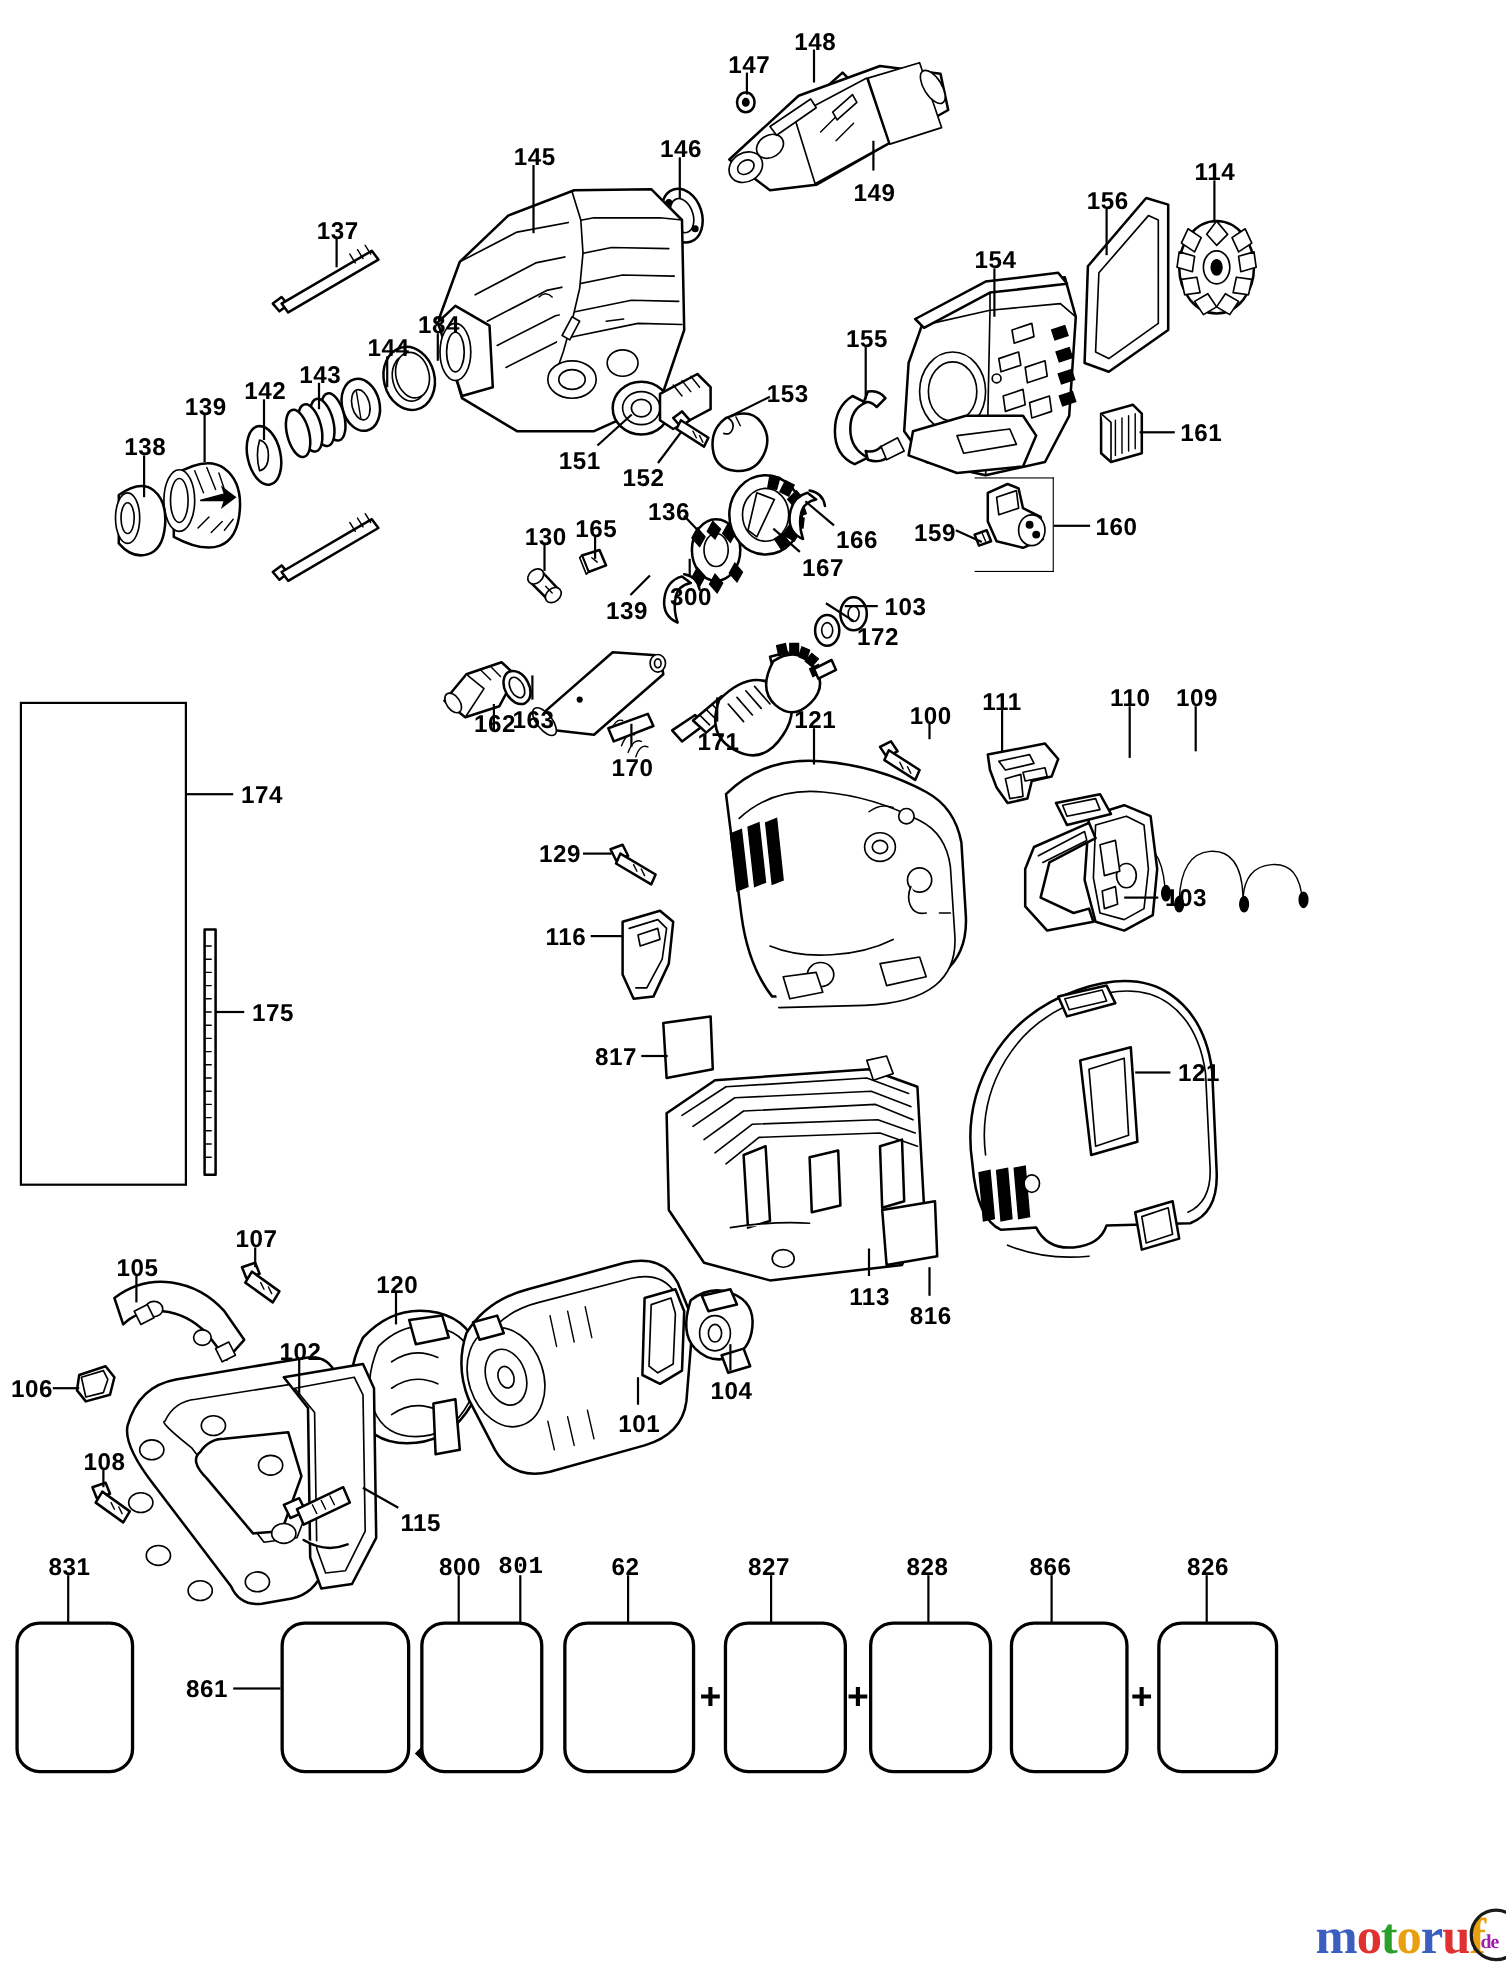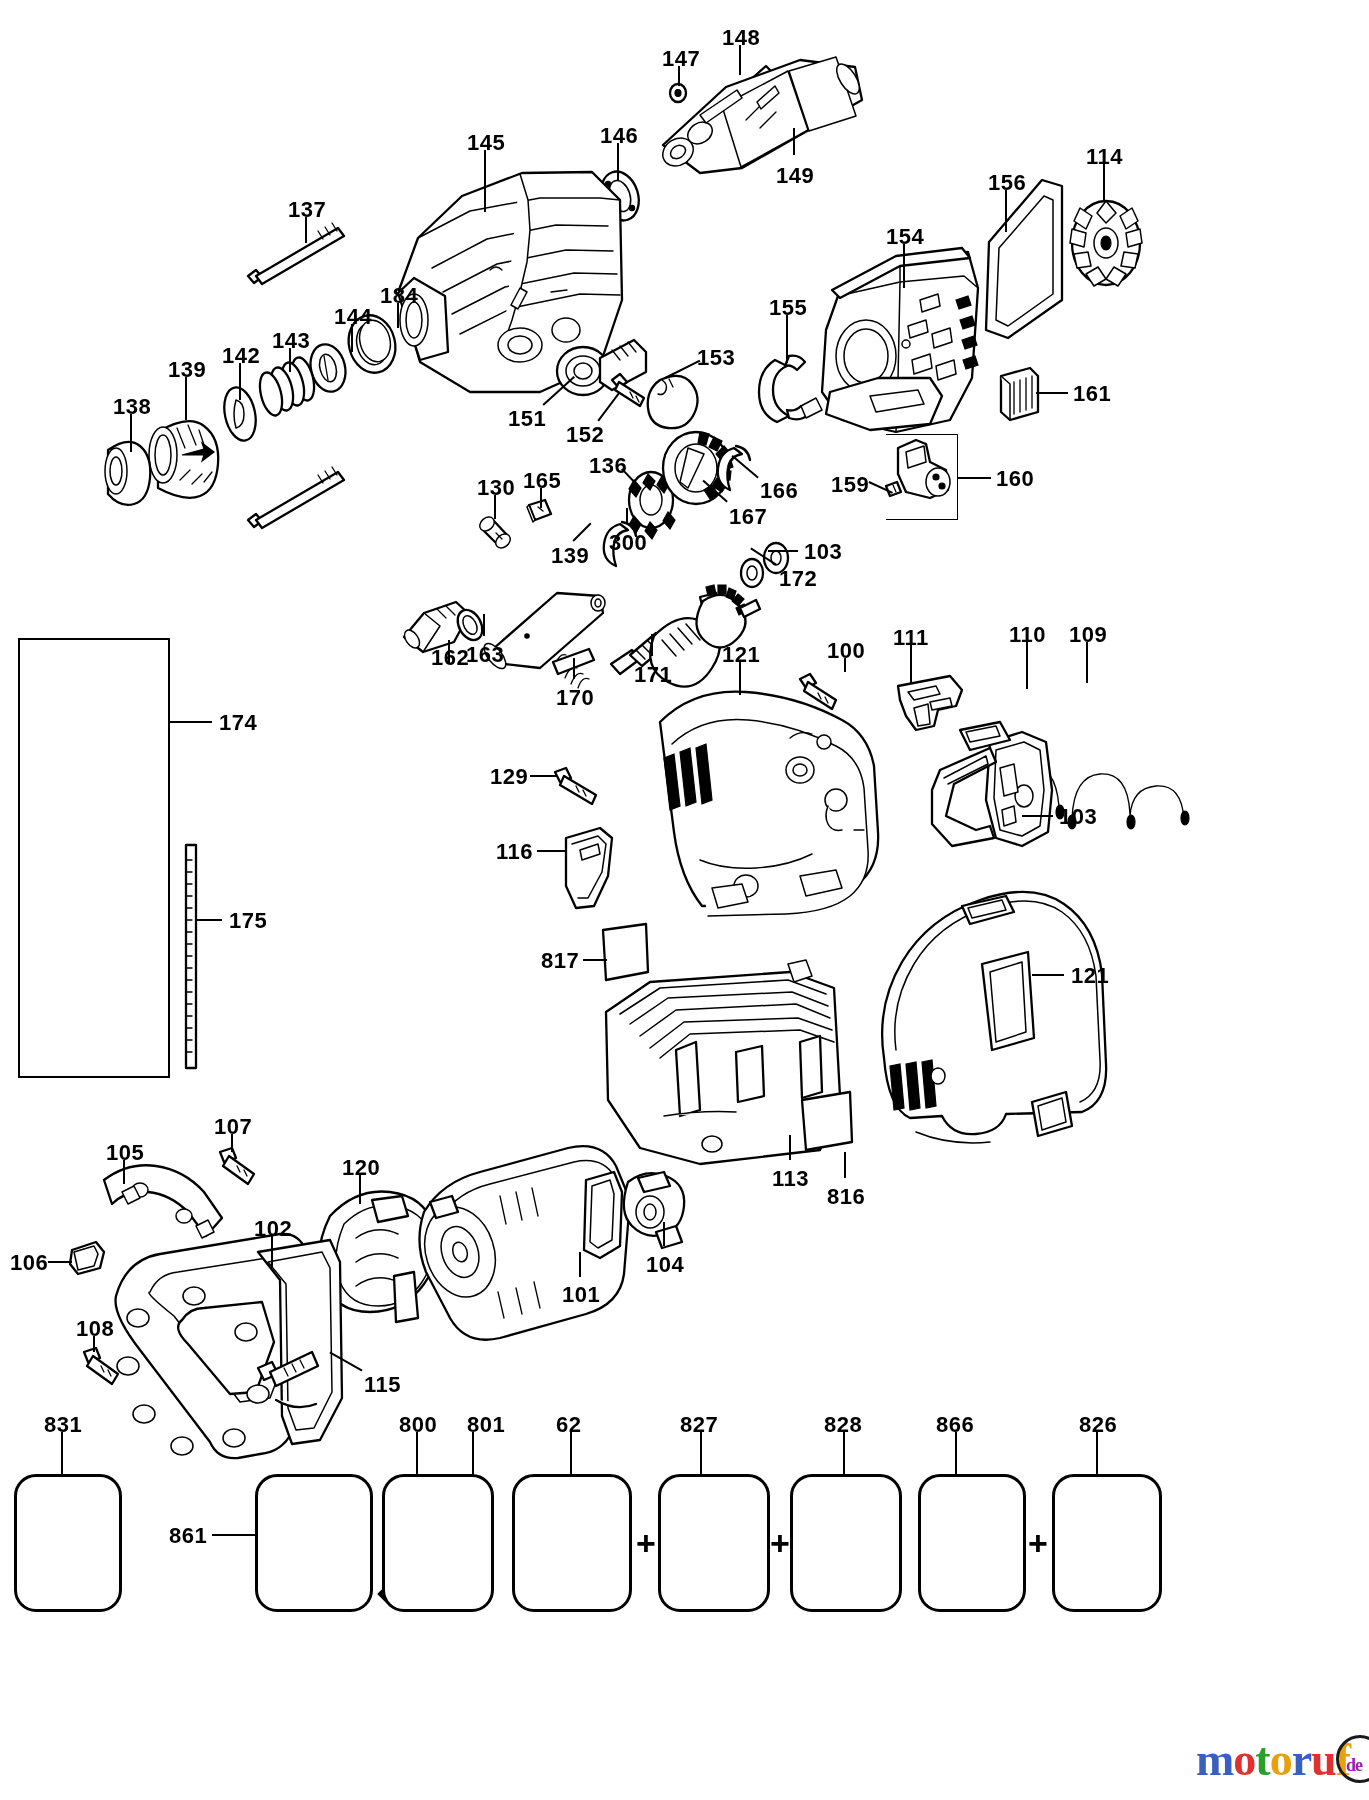--- a/index.html
+++ b/index.html
@@ -849,21 +849,21 @@
       <div class="lbl" style="left: 76px; top: 1318px;">108</div>
       <div class="lead v" style="left: 93px; top: 1336px; height: 16px;"></div>
       <div class="lbl" style="left: 364px; top: 1374px;">115</div>
       <div class="lead diag" style="left: 362px; top: 1370px; width: 36.7151px; transform: rotate(-150.642deg);"></div>
       <div class="lbl" style="left: 44px; top: 1414px;">831</div>
       <div class="lead v" style="left: 61px; top: 1432px; height: 44px;"></div>
       <div class="lbl" style="left: 169px; top: 1525px;">861</div>
       <div class="lead h" style="left: 212px; top: 1534px; width: 43px;"></div>
       <div class="lbl" style="left: 399px; top: 1414px;">800</div>
       <div class="lead v" style="left: 416px; top: 1432px; height: 44px;"></div>
-      <div class="lbl" style="left: 467px; top: 1414px;">801</div>
+      <div class="lbl" style="left: 453px; top: 1414px; font-family: Liberation Mono, monospace;">801</div>
       <div class="lead v" style="left: 472px; top: 1432px; height: 44px;"></div>
       <div class="lbl" style="left: 556px; top: 1414px;">62</div>
       <div class="lead v" style="left: 570px; top: 1432px; height: 44px;"></div>
       <div class="lbl" style="left: 680px; top: 1414px;">827</div>
       <div class="lead v" style="left: 700px; top: 1432px; height: 44px;"></div>
       <div class="lbl" style="left: 824px; top: 1414px;">828</div>
       <div class="lead v" style="left: 843px; top: 1432px; height: 44px;"></div>
       <div class="lbl" style="left: 936px; top: 1414px;">866</div>
       <div class="lead v" style="left: 955px; top: 1432px; height: 44px;"></div>
       <div class="lbl" style="left: 1079px; top: 1414px;">826</div>

